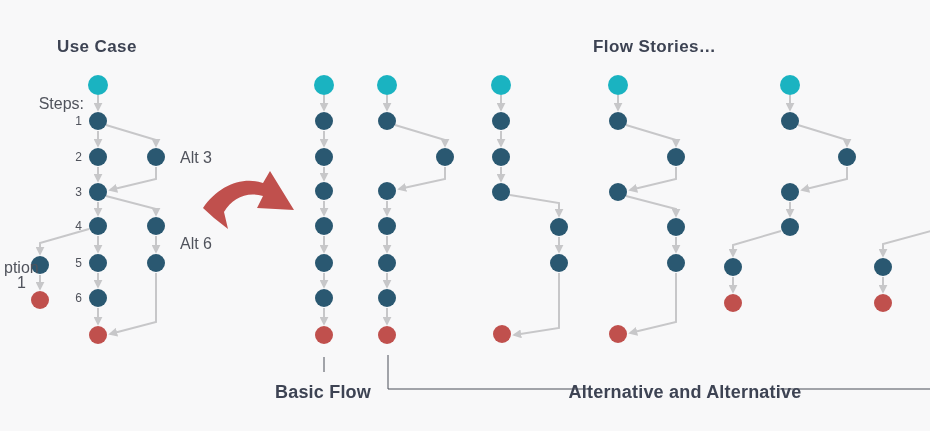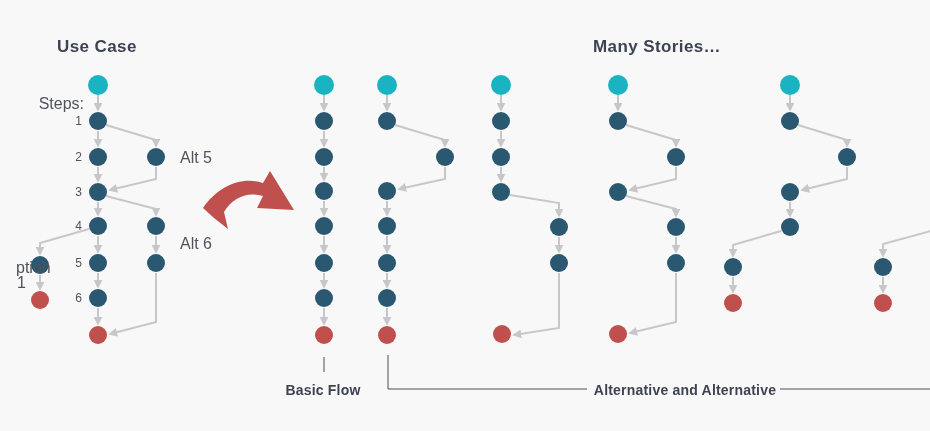--- a/index.html
+++ b/index.html
@@ -12,21 +12,21 @@
   .stage{position:relative;width:776px;height:431px;background:var(--bg);}
   .stage svg{position:absolute;left:0;top:0;}
   .title{
     position:absolute;font-size:17px;font-weight:bold;color:var(--title);
     letter-spacing:.4px;white-space:nowrap;
   }
   .small-label{
     position:absolute;font-size:16px;color:var(--label);white-space:nowrap;
   }
   .caption{
-    position:absolute;font-size:14px;font-weight:bold;color:var(--title);
+    position:absolute;font-size:18px;font-weight:bold;color:var(--title);
     letter-spacing:.2px;text-align:center;white-space:nowrap;
   }
   .step-num{
     position:absolute;left:58px;width:24px;text-align:right;
     font-size:12px;color:var(--label);line-height:16px;
   }
   .connector{fill:none;stroke:var(--line);stroke-width:2;}
   .bracket-line{fill:none;stroke:var(--bracket);stroke-width:1;}
   #arrowhead path{fill:var(--line);}
   .right-align{text-align:right;}
@@ -167,38 +167,38 @@
              L 228 229
              L 214 218 Z" fill="#c0504d"></path>
 
     <line class="bracket-line" x1="324" y1="357" x2="324" y2="372"></line>
     <polyline class="bracket-line" points="388,355 388,389 587,389"></polyline>
     <line class="bracket-line" x1="780" y1="389" x2="930" y2="389"></line>
   </svg>
 
   <div class="title" style="left:57px;top:37px;">Use Case</div>
 
-  <div class="title" style="left:593px;top:37px;">Many Stories…</div>
+  <div class="title" style="left:593px;top:37px;">Flow Stories…</div>
 
   <div class="small-label right-align" style="left:0;top:95px;width:84px;">Steps:</div>
 
   <div>
       <div class="step-num" style="top: 113px;">1</div>
       <div class="step-num" style="top: 149px;">2</div>
       <div class="step-num" style="top: 184px;">3</div>
       <div class="step-num" style="top: 218px;">4</div>
       <div class="step-num" style="top: 255px;">5</div>
       <div class="step-num" style="top: 290px;">6</div>
     </div>
 
-  <div class="small-label" style="left:180px;top:149px;">Alt 5</div>
+  <div class="small-label" style="left:180px;top:149px;">Alt 3</div>
 
   <div class="small-label" style="left:180px;top:235px;">Alt 6</div>
 
-  <div class="small-label right-align" style="left:16px;top:259px;width:26px;">ption</div>
+  <div class="small-label right-align" style="left:4px;top:259px;width:26px;">ption</div>
 
   <div class="small-label right-align" style="left:0;top:274px;width:26px;">1</div>
 
   <div class="caption" style="left:263px;top:382px;width:120px;">Basic Flow</div>
 
   <div class="caption" style="left:565px;top:382px;width:240px;">Alternative and Alternative</div>
 
 </div>
 
 </body></html>

